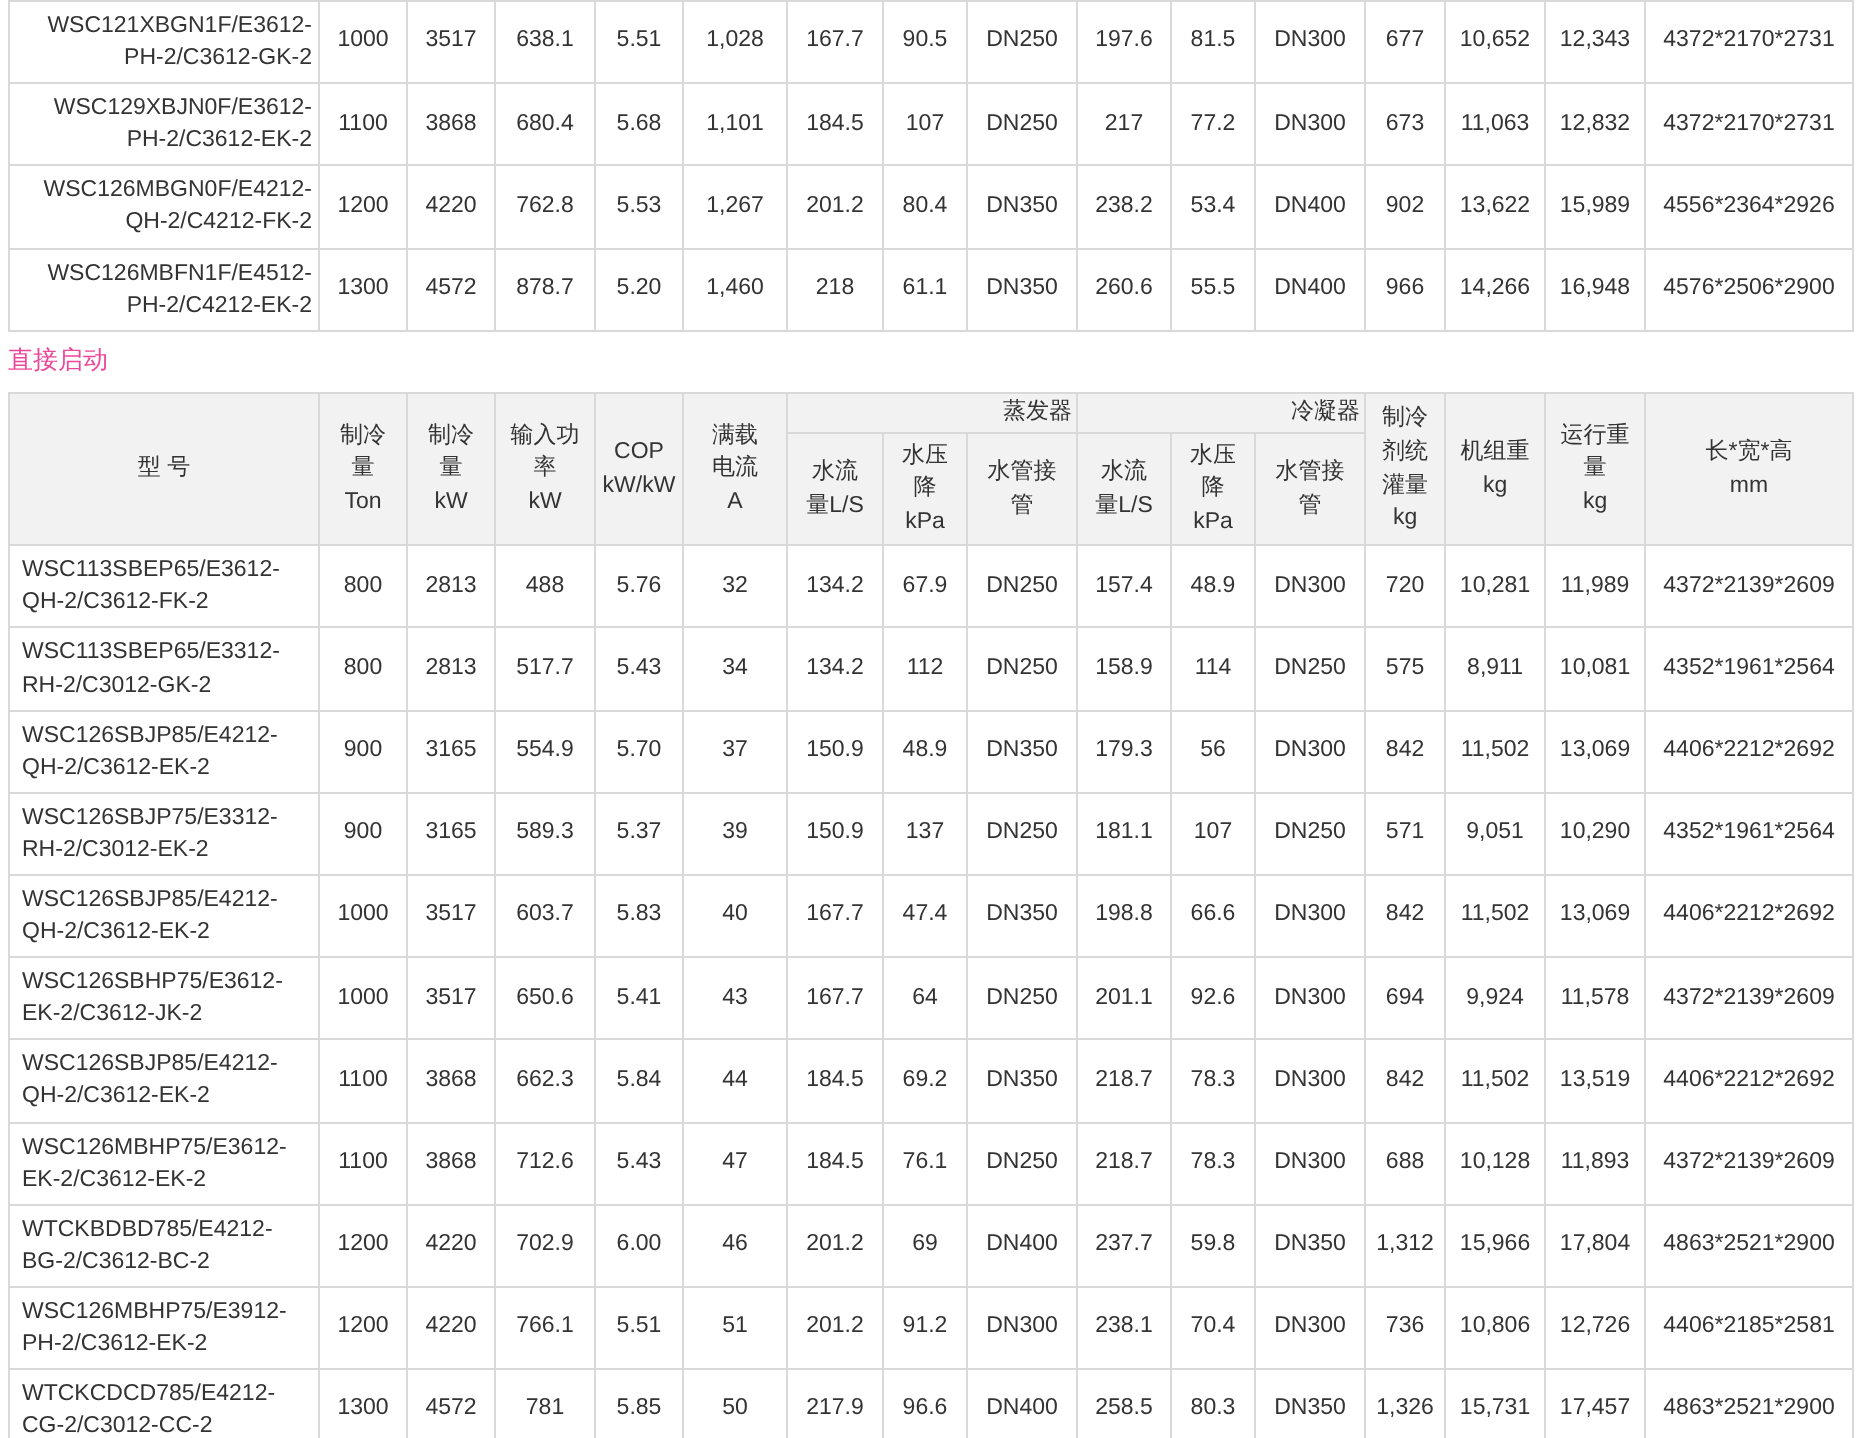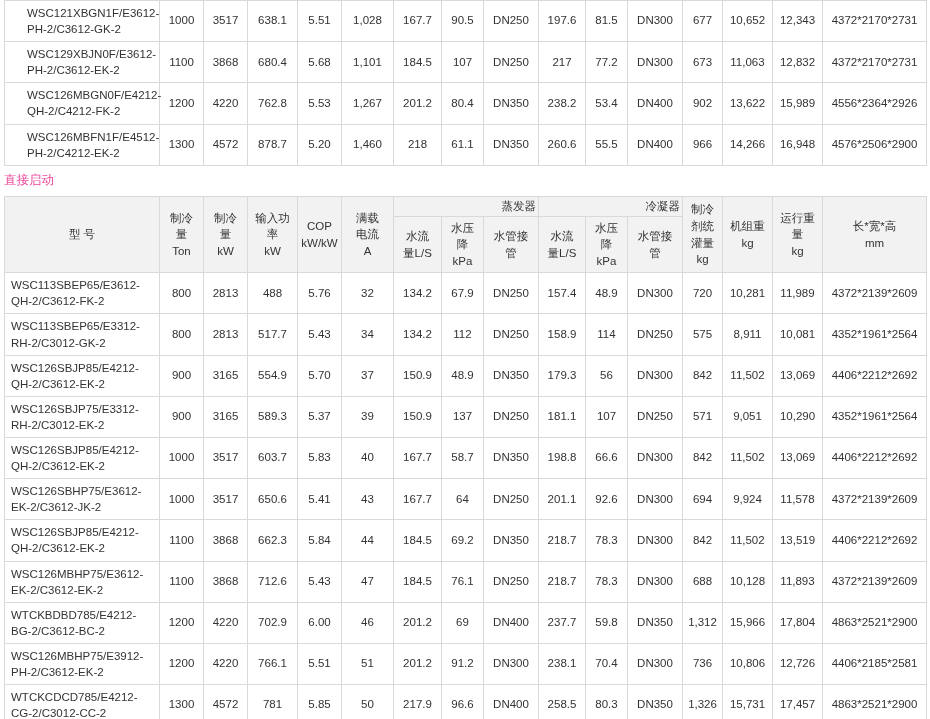--- a/index.html
+++ b/index.html
@@ -29,22 +29,22 @@
     font-size: 11.5px;
     color: #333333;
     padding: 4px 3px;
     text-align: center;
     vertical-align: middle;
     font-weight: normal;
     line-height: 1.35;
   }
   
   .top-table td.model {
-    text-align: left;
-    padding-left: 22px;
+    text-align: right;
+    padding-left: 6px;
     line-height: 1.4;
   }
   .top-table tr { height: 38px; }
 
   .section-title {
     font-size: 12.5px;
     color: #333333;
     margin: 9px 0 0 4px;
     line-height: 1.6;
   }
@@ -348,21 +348,21 @@
           <td>4352*1961*2564</td>
         </tr>
         <tr>
           <td class="model">WSC126SBJP85/E4212-QH-2/C3612-EK-2</td>
           <td>1000</td>
           <td>3517</td>
           <td>603.7</td>
           <td>5.83</td>
           <td>40</td>
           <td>167.7</td>
-          <td>58.7</td>
+          <td>47.4</td>
           <td>DN350</td>
           <td>198.8</td>
           <td>66.6</td>
           <td>DN300</td>
           <td>842</td>
           <td>11,502</td>
           <td>13,069</td>
           <td>4406*2212*2692</td>
         </tr>
         <tr>

